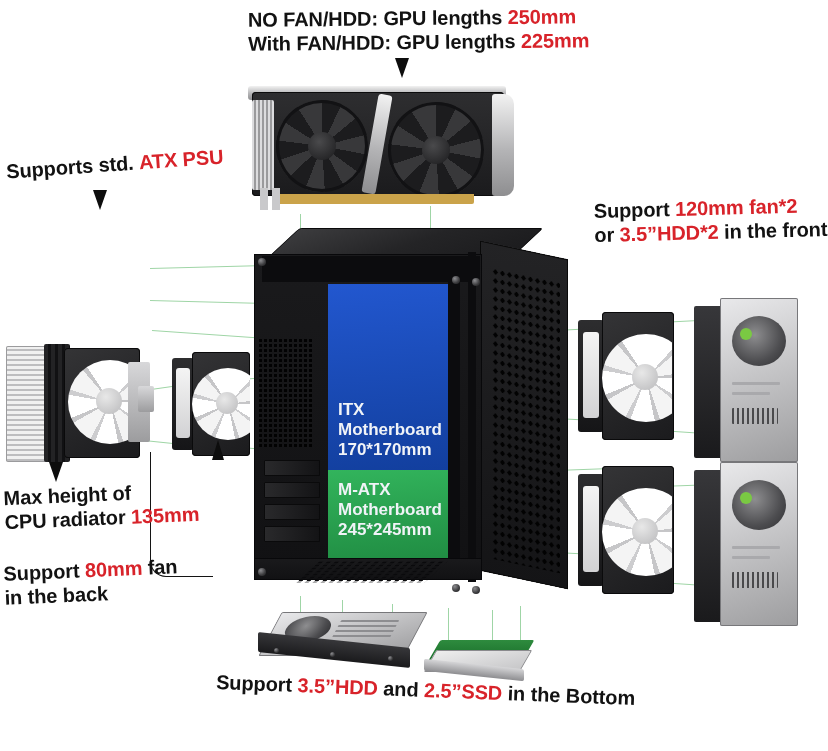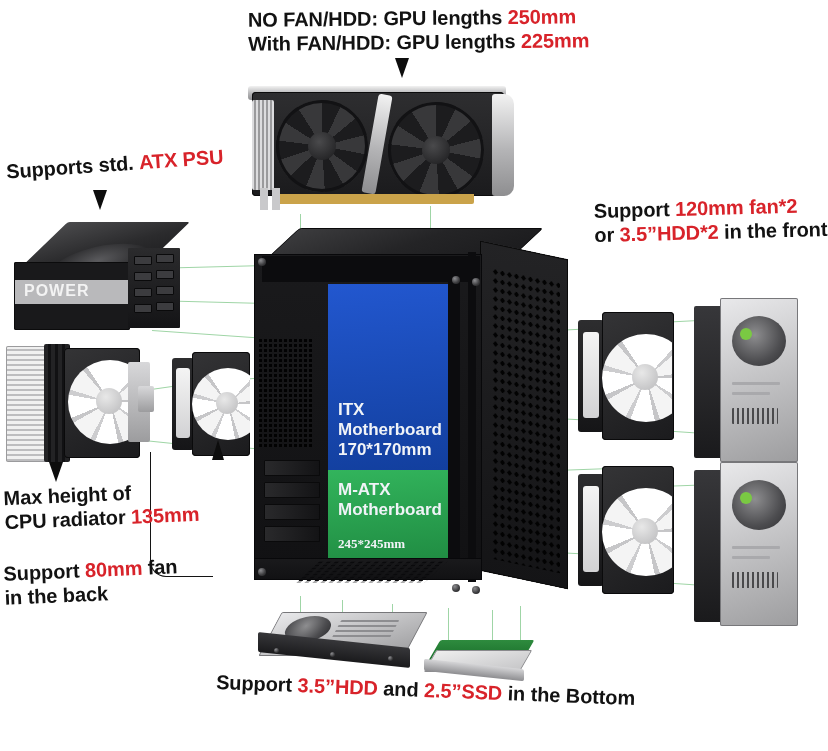--- a/index.html
+++ b/index.html
@@ -142,35 +142,20 @@
   <div class="gline v" style="left:300px;top:596px;height:38px;"></div>
   <div class="gline v" style="left:342px;top:600px;height:34px;"></div>
   <div class="gline v" style="left:392px;top:604px;height:30px;"></div>
   <div class="gline v" style="left:448px;top:608px;height:34px;"></div>
   <div class="gline v" style="left:492px;top:610px;height:38px;"></div>
   <div class="gline v" style="left:520px;top:606px;height:44px;"></div>
 
   <div class="gline v" style="left:300px;top:214px;height:26px;"></div>
   <div class="gline v" style="left:430px;top:206px;height:30px;"></div>
 
-  <div class="psu" style="left:6px;top:222px;width:180px;height:112px;">
-    <div class="psu-top" style="left:38px;top:0;width:122px;height:46px;"></div>
-    <div class="psu-fan" style="left:48px;top:1px;width:92px;height:86px;"></div>
-    <div class="psu-face" style="left:8px;top:40px;width:116px;height:68px;"></div>
-    <div class="psu-label" style="left:18px;top:60px;font-size:16px;">POWER</div>
-    <div class="psu-side" style="left:122px;top:26px;width:52px;height:80px;"></div>
-    <div class="psu-mod" style="left:128px;top:34px;width:18px;height:9px;"></div>
-    <div class="psu-mod" style="left:150px;top:32px;width:18px;height:9px;"></div>
-    <div class="psu-mod" style="left:128px;top:50px;width:18px;height:9px;"></div>
-    <div class="psu-mod" style="left:150px;top:48px;width:18px;height:9px;"></div>
-    <div class="psu-mod" style="left:128px;top:66px;width:18px;height:9px;"></div>
-    <div class="psu-mod" style="left:150px;top:64px;width:18px;height:9px;"></div>
-    <div class="psu-mod" style="left:128px;top:82px;width:18px;height:9px;"></div>
-    <div class="psu-mod" style="left:150px;top:80px;width:18px;height:9px;"></div>
-  </div>
 
   <div class="gpu" style="left:238px;top:84px;width:290px;height:130px;">
     <div class="gpu-chrome" style="left:10px;top:2px;width:258px;height:14px;"></div>
     <div class="gpu-shroud" style="left:14px;top:8px;width:252px;height:104px;"></div>
     <div class="gpu-chrome" style="left:132px;top:10px;width:14px;height:100px;transform:rotate(10deg);"></div>
     <div class="gpu-chrome" style="left:254px;top:10px;width:22px;height:102px;border-radius:3px 10px 10px 3px;"></div>
     <div class="gpu-fins" style="left:14px;top:16px;width:22px;height:90px;"></div>
     <div class="gpu-fan" style="left:38px;top:16px;width:92px;height:92px;"></div>
     <div class="gpu-hub" style="left:70px;top:48px;width:28px;height:28px;"></div>
     <div class="gpu-fan" style="left:150px;top:18px;width:96px;height:96px;"></div>
@@ -199,21 +184,21 @@
     <div class="pci" style="left:18px;top:298px;width:56px;height:16px;"></div>
 
     <div class="mb mb-itx" style="left:82px;top:56px;width:120px;height:186px;">
       <div style="position:absolute;left:10px;top:116px;font-size:17px;">ITX</div>
       <div style="position:absolute;left:10px;top:136px;font-size:17px;">Motherboard</div>
       <div style="position:absolute;left:10px;top:156px;font-size:17px;">170*170mm</div>
     </div>
     <div class="mb mb-matx" style="left:82px;top:242px;width:120px;height:96px;">
       <div style="position:absolute;left:10px;top:10px;font-size:17px;">M-ATX</div>
       <div style="position:absolute;left:10px;top:30px;font-size:17px;">Motherboard</div>
-      <div style="position:absolute;left:10px;top:66px;font-size:13px;font-family:Liberation Serif, serif;">245*245mm</div>
+      <div style="position:absolute;left:10px;top:50px;font-size:17px;">245*245mm</div>
     </div>
 
     <div class="panelgap" style="left:202px;top:30px;width:12px;height:322px;"></div>
     <div class="panelgap" style="left:222px;top:24px;width:8px;height:330px;"></div>
 
     <div class="case-left" style="left:8px;top:330px;width:228px;height:22px;"></div>
     <div class="bottomvent" style="left:60px;top:322px;width:130px;height:44px;"></div>
 
     <div class="screw" style="left:12px;top:30px;width:8px;height:8px;"></div>
     <div class="screw" style="left:206px;top:48px;width:8px;height:8px;"></div>

